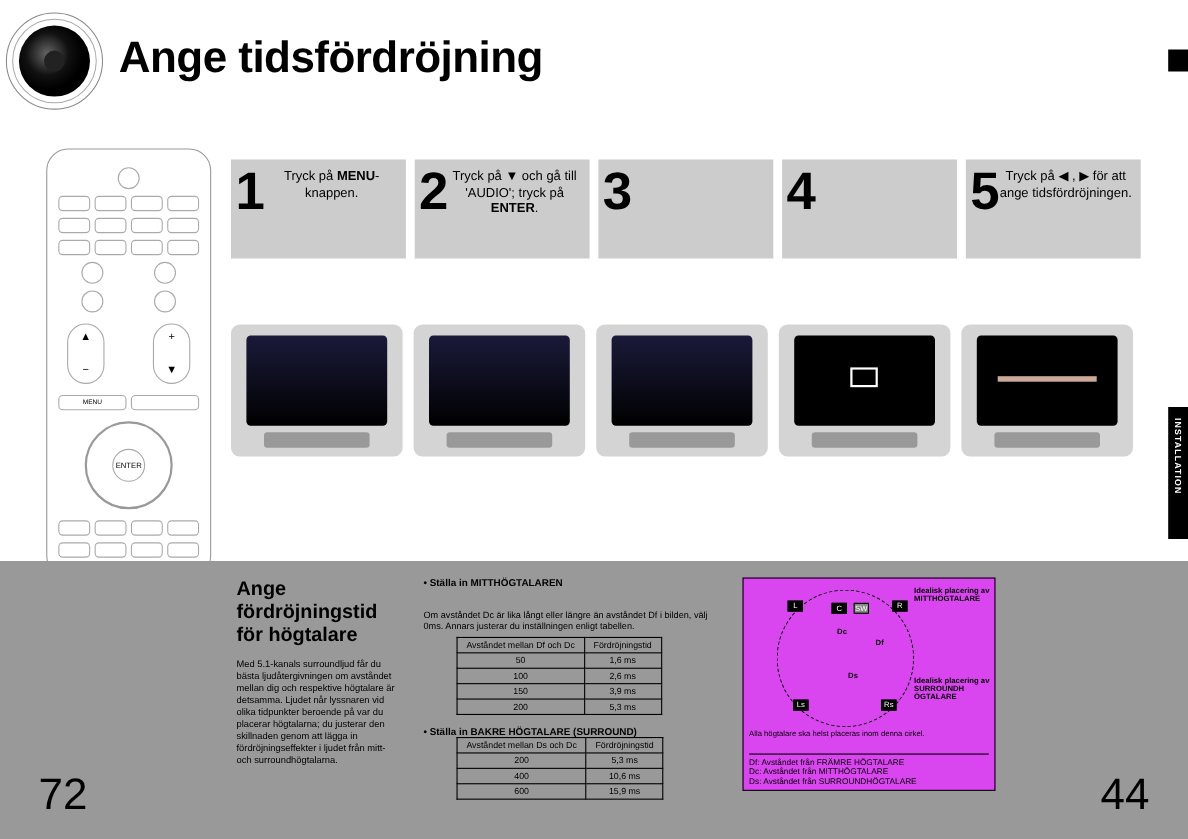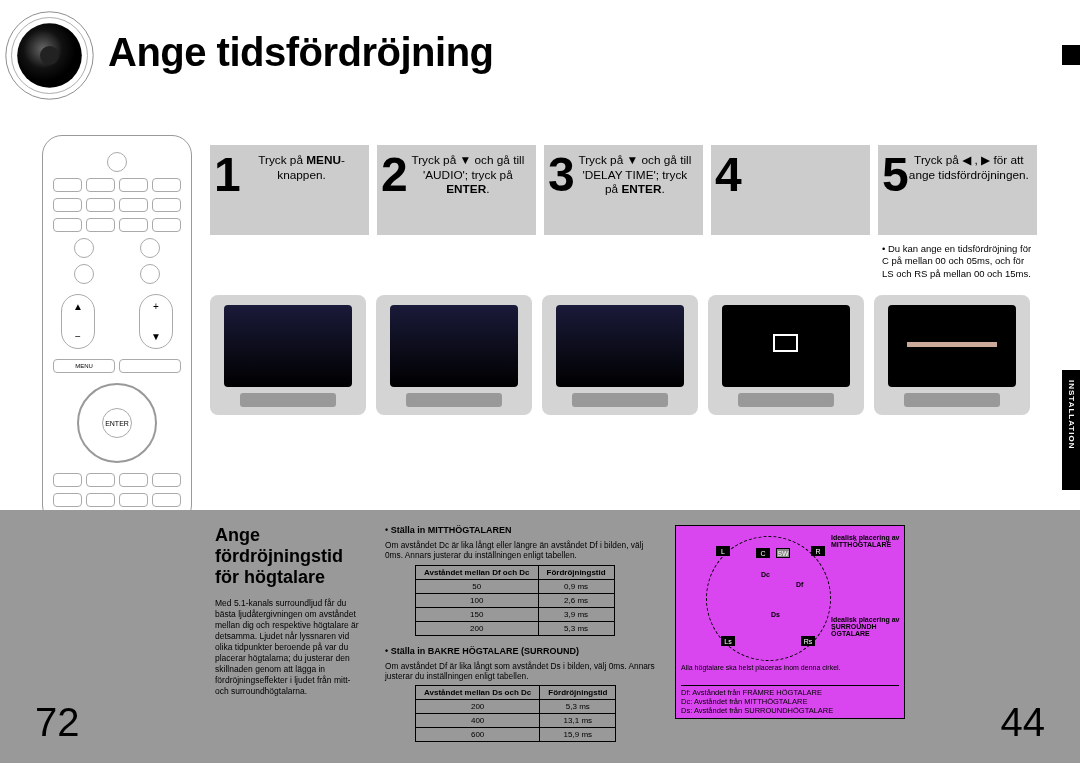--- a/index.html
+++ b/index.html
@@ -42,24 +42,24 @@
 
   .bottom-section { position: absolute; left: 0; right: 0; top: 510px; height: 253px; background: #999; padding: 0 35px; }
   .bottom-cols { display: flex; gap: 20px; padding-top: 15px; }
   .col-left { width: 330px; padding-left: 180px; }
   .subtitle { font-weight: bold; font-size: 18px; margin-bottom: 10px; }
   .bodytext { font-size: 8.5px; line-height: 1.3; }
   .col-mid { width: 270px; }
   .mid-block { margin-bottom: 10px; }
   .mid-head { font-size: 9px; font-weight: bold; }
   .mid-head::before { content: "• "; }
-  .mid-text { font-size: 8.3px; line-height: 1.25; margin: 5px 0 4px; }
+  .mid-text { font-size: 8.3px; line-height: 1.25; margin: 19px 0 4px; }
   table.delay { border-collapse: collapse; margin-left: 30px; font-size: 8px; }
   table.delay th, table.delay td { border: 1px solid #000; padding: 2px 8px; text-align: center; }
-  table.delay th { font-weight: bold; }
+  table.delay th { font-weight: normal; }
   .col-right { width: 250px; position: relative; }
   .diagram { border: 1px solid #000; width: 230px; height: 194px; background: #d946ef; position: relative; font-size: 7px; }
   .diagram .circ-big { position: absolute; left: 30px; top: 10px; width: 125px; height: 125px; border: 1px dashed #000; border-radius: 50%; }
   .diagram .label { position: absolute; font-size: 7px; font-weight: bold; }
   .diagram .spk { position: absolute; border: 1px solid #000; background: #000; color:#fff; font-size: 7px; text-align:center; width:14px; height:10px; line-height:10px; }
   .diagram .sw { background: #888; }
   .diagram .caption { position: absolute; left: 5px; bottom: 4px; font-size: 7.5px; line-height: 1.2; }
 
   .page-num-left { position: absolute; left: 35px; bottom: 18px; font-size: 40px; font-weight: normal; color: #000; }
   .page-num-right { position: absolute; right: 35px; bottom: 18px; font-size: 40px; font-weight: normal; color: #000; }
@@ -167,34 +167,32 @@
         <div class="step-header">
           <div class="step-num">2</div>
           <div class="step-text">Tryck på ▼ och gå till 'AUDIO'; tryck på <b>ENTER</b>.</div>
         </div>
       </div>
       <div class="step">
         <div class="step-header">
           <div class="step-header-inner" style="display:flex">
           </div>
           <div class="step-num">3</div>
-          <div class="step-text">Tryck på ▼ och gå till 'DELAY TIME'; tryck på <b>ENTER</b>.</div>
         </div>
       </div>
       <div class="step">
         <div class="step-header">
           <div class="step-num">4</div>
         </div>
       </div>
       <div class="step">
         <div class="step-header">
           <div class="step-num">5</div>
           <div class="step-text">Tryck på ◀ , ▶ för att ange tidsfördröjningen.</div>
         </div>
-        <div class="step-note">Du kan ange en tidsfördröjning för C på mellan 00 och 05ms, och för LS och RS på mellan 00 och 15ms.</div>
       </div>
     </div>
 
     <div class="tvs">
       <div class="tv">
           <div class="screen"></div>
           <div class="base"></div>
         </div>
       <div class="tv">
           <div class="screen"></div>
@@ -232,53 +230,52 @@
           <div class="mid-head">Ställa in MITTHÖGTALAREN</div>
           <div class="mid-text">Om avståndet Dc är lika långt eller längre än avståndet Df i bilden, välj 0ms. Annars justerar du inställningen enligt tabellen.</div>
           <table class="delay">
             <tbody>
                 <tr>
                   <th>Avståndet mellan Df och Dc</th>
                   <th>Fördröjningstid</th>
                 </tr>
             <tr>
                   <td>50</td>
-                  <td>0,9 ms</td>
+                  <td>1,6 ms</td>
                 </tr>
             <tr>
                   <td>100</td>
                   <td>2,6 ms</td>
                 </tr>
             <tr>
                   <td>150</td>
                   <td>3,9 ms</td>
                 </tr>
             <tr>
                   <td>200</td>
                   <td>5,3 ms</td>
                 </tr>
           </tbody>
             </table>
         </div>
         <div class="mid-block">
           <div class="mid-head">Ställa in BAKRE HÖGTALARE (SURROUND)</div>
-          <div class="mid-text">Om avståndet Df är lika långt som avståndet Ds i bilden, välj 0ms. Annars justerar du inställningen enligt tabellen.</div>
           <table class="delay">
             <tbody>
                 <tr>
                   <th>Avståndet mellan Ds och Dc</th>
                   <th>Fördröjningstid</th>
                 </tr>
             <tr>
                   <td>200</td>
                   <td>5,3 ms</td>
                 </tr>
             <tr>
                   <td>400</td>
-                  <td>13,1 ms</td>
+                  <td>10,6 ms</td>
                 </tr>
             <tr>
                   <td>600</td>
                   <td>15,9 ms</td>
                 </tr>
           </tbody>
             </table>
         </div>
       </div>
       <div class="col-right">

